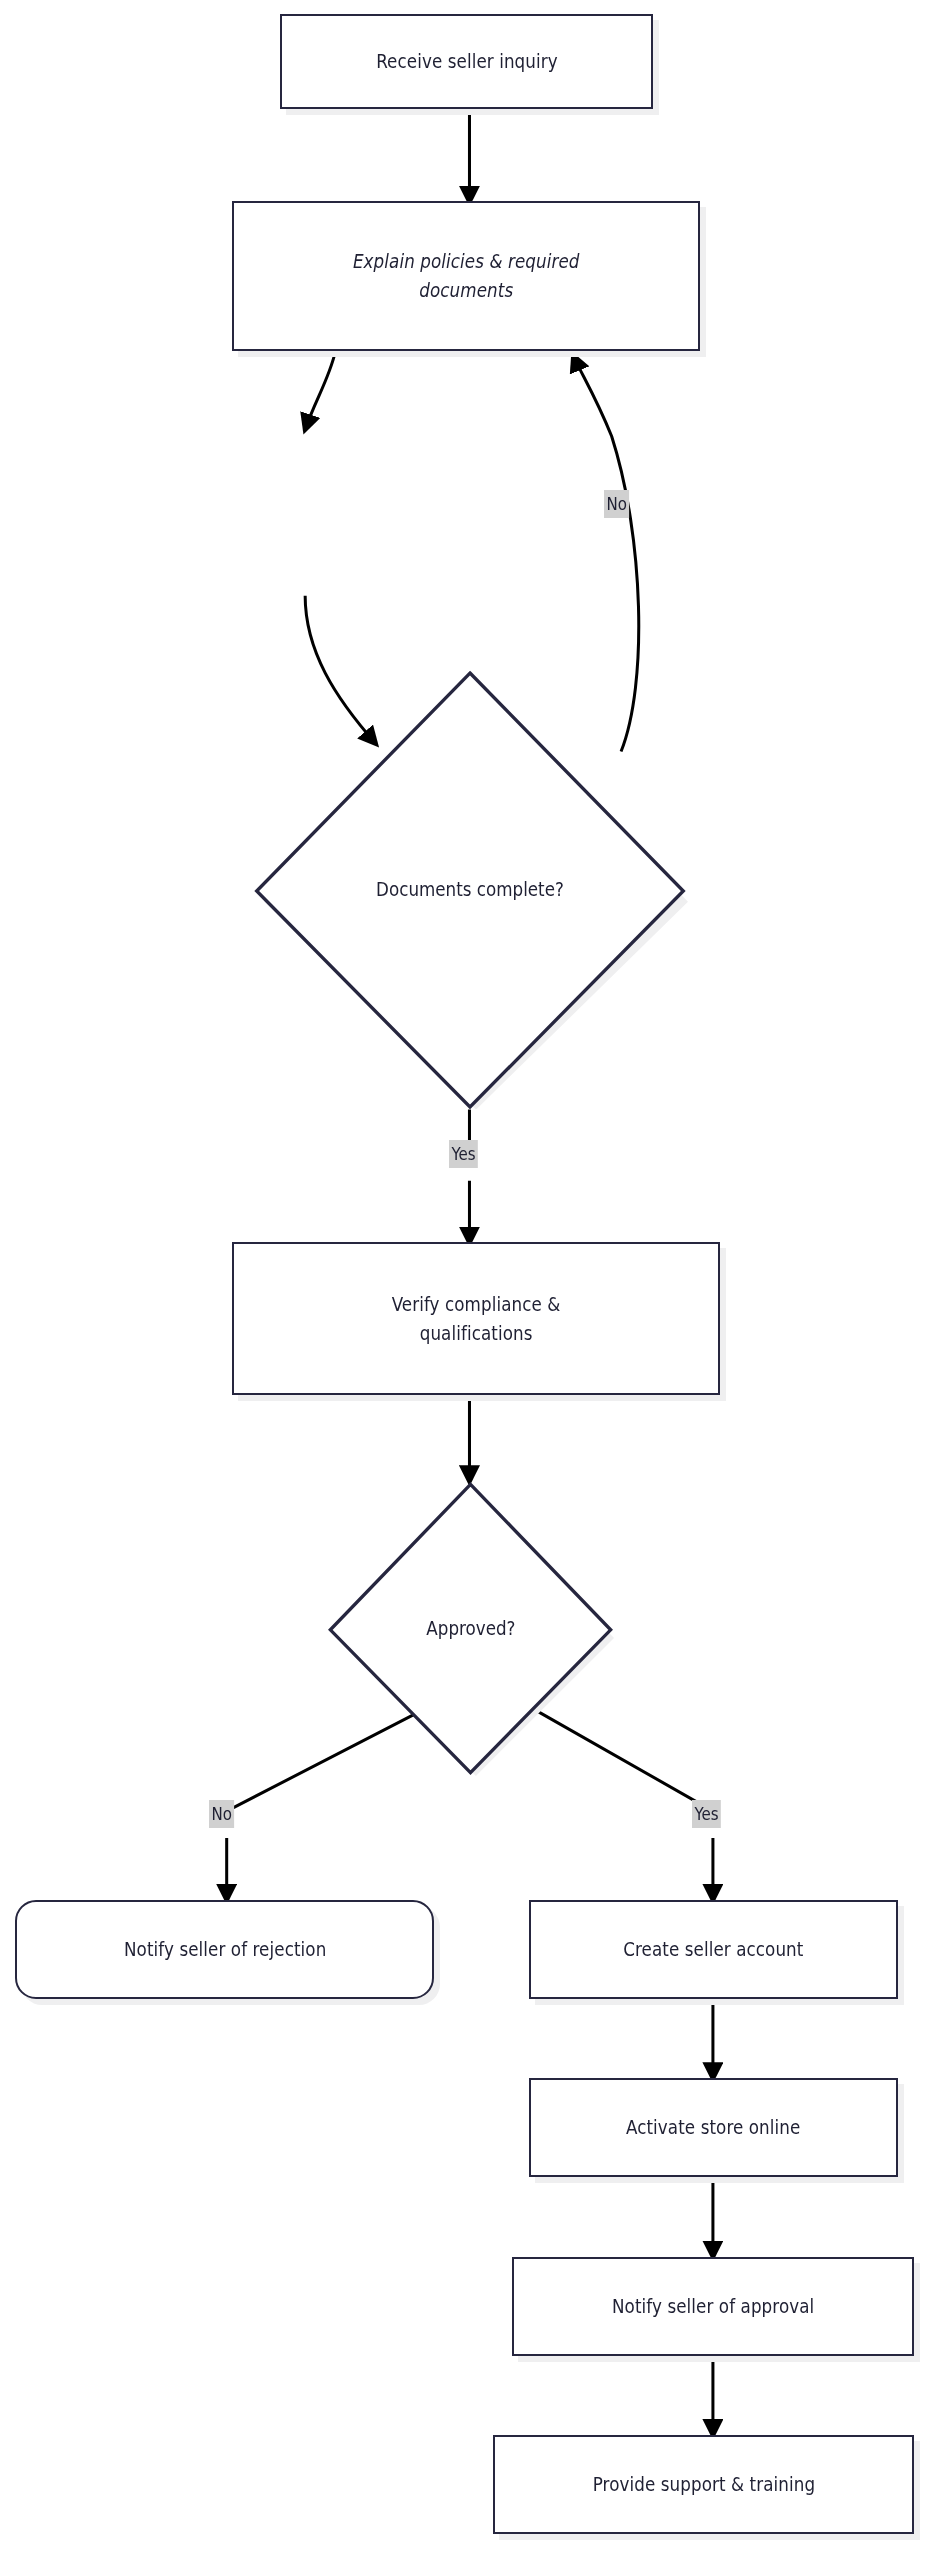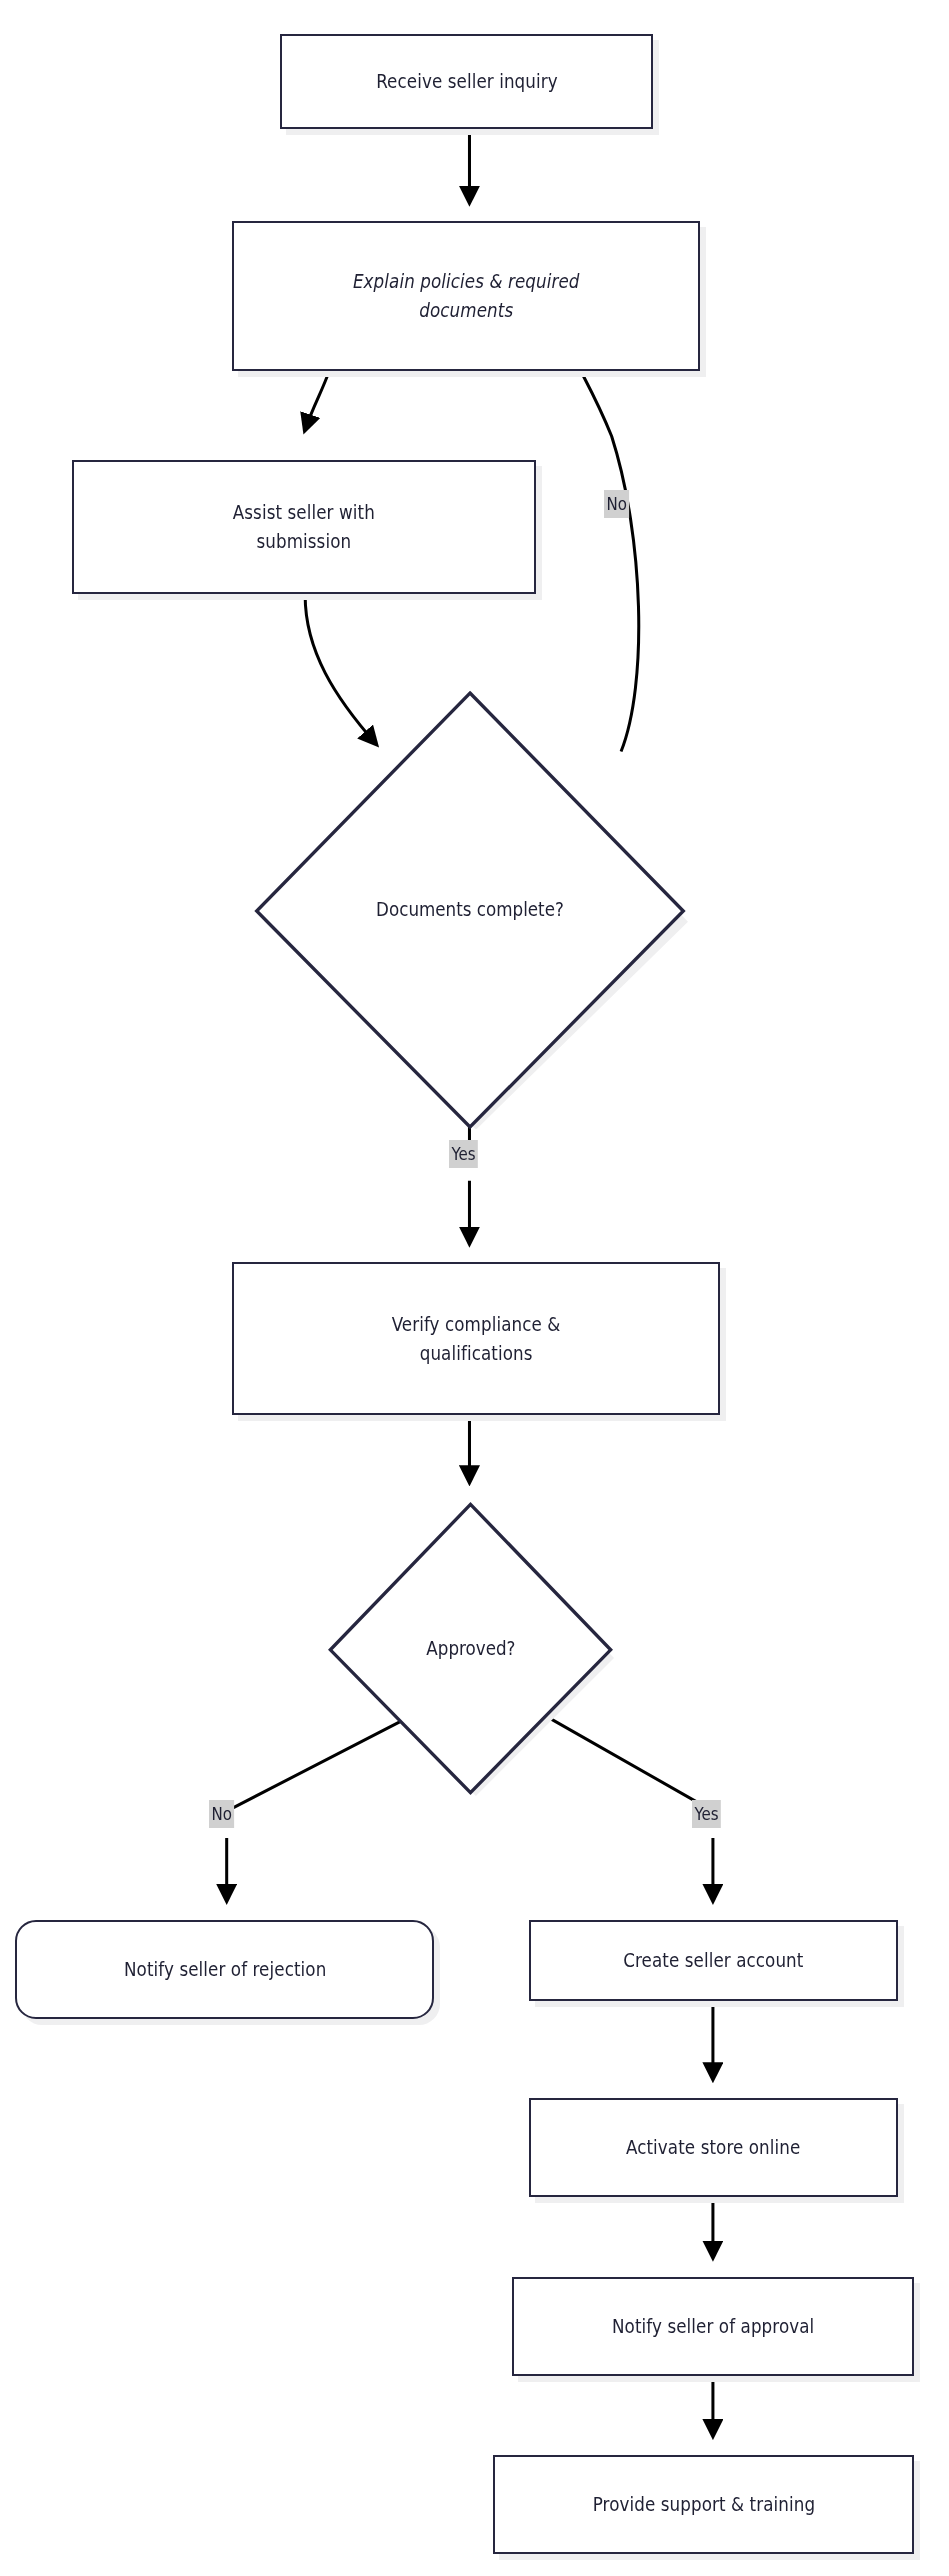--- a/index.html
+++ b/index.html
@@ -8,21 +8,21 @@
     width:949px;height:2576px;
     font-family:"DejaVu Sans Condensed","Liberation Sans",sans-serif;
     -webkit-font-smoothing:antialiased;
   }
   #flow-root{position:relative;width:949px;height:2576px;overflow:hidden;background:#ffffff;}
 
   
   #edges{position:absolute;left:0;top:0;width:949px;height:2576px;}
 
   
-  .node{position:absolute;box-sizing:border-box;margin-top:20px;}
+  .node{position:absolute;box-sizing:border-box;}
 
   .rect{
     background:#ffffff;
     border:2.3px solid #26263f;
     display:flex;align-items:center;justify-content:center;
     text-align:center;
     color:#1f2033;
     box-shadow:6px 6px 0 0 #efeff0;
   }
   .rect .label{
@@ -102,26 +102,20 @@
     <span class="label">Receive seller inquiry</span>
   </div>
 
   <div class="node rect" style="left:232px;top:201px;width:468px;height:150px;font-style:italic;">
     <span class="label">
       <span>Explain policies &amp; required</span><br>
       <span>documents</span>
     </span>
   </div>
 
-  <div class="node rect" style="left:72px;top:440px;width:464px;height:134px;">
-    <span class="label">
-      <span>Assist seller with</span><br>
-      <span>submission</span>
-    </span>
-  </div>
 
   <div class="node diamond" style="left:252px;top:669px;width:436px;height:440px;justify-content:center;">
     <svg class="dshape" viewBox="0 0 650 656" preserveAspectRatio="none">
       <polygon points="325,11 641,338 325,648 9,338" fill="#efeff0" transform="translate(9,9)"></polygon>
       <polygon points="325,6 643,331 325,653 7,331" fill="#ffffff" stroke="#26263f" stroke-width="5"></polygon>
     </svg>
     <span class="label">Documents complete?</span>
   </div>
 
   <div class="node rect" style="left:232px;top:1242px;width:488px;height:153px;">
@@ -136,21 +130,21 @@
       <polygon points="214,10 420,226 214,432 8,226" fill="#efeff0" transform="translate(8,8)"></polygon>
       <polygon points="214,5 423,222 214,435 5,222" fill="#ffffff" stroke="#26263f" stroke-width="5"></polygon>
     </svg>
     <span class="label">Approved?</span>
   </div>
 
   <div class="node rect" style="left:15.4px;top:1900px;width:419px;height:99px;border-radius:21px;">
     <span class="label">Notify seller of rejection</span>
   </div>
 
-  <div class="node rect" style="left:529px;top:1900px;width:369px;height:81px;">
+  <div class="node rect" style="left:529px;top:1900px;width:369px;height:99px;">
     <span class="label">Create seller account</span>
   </div>
 
   <div class="node rect" style="left:529px;top:2078px;width:369px;height:99px;">
     <span class="label">Activate store online</span>
   </div>
 
   <div class="node rect" style="left:512px;top:2257px;width:402px;height:99px;text-align:right;">
     <span class="label">Notify seller of approval</span>
   </div>

